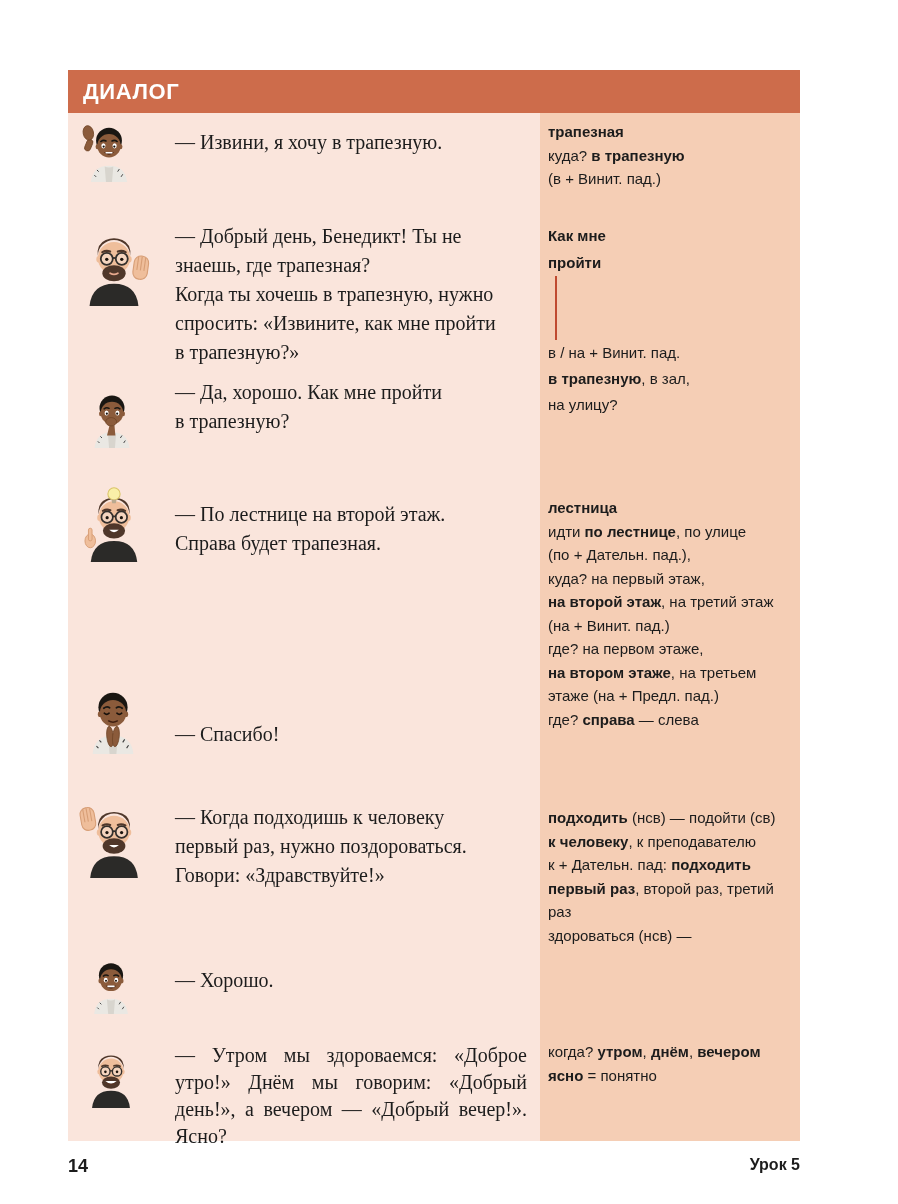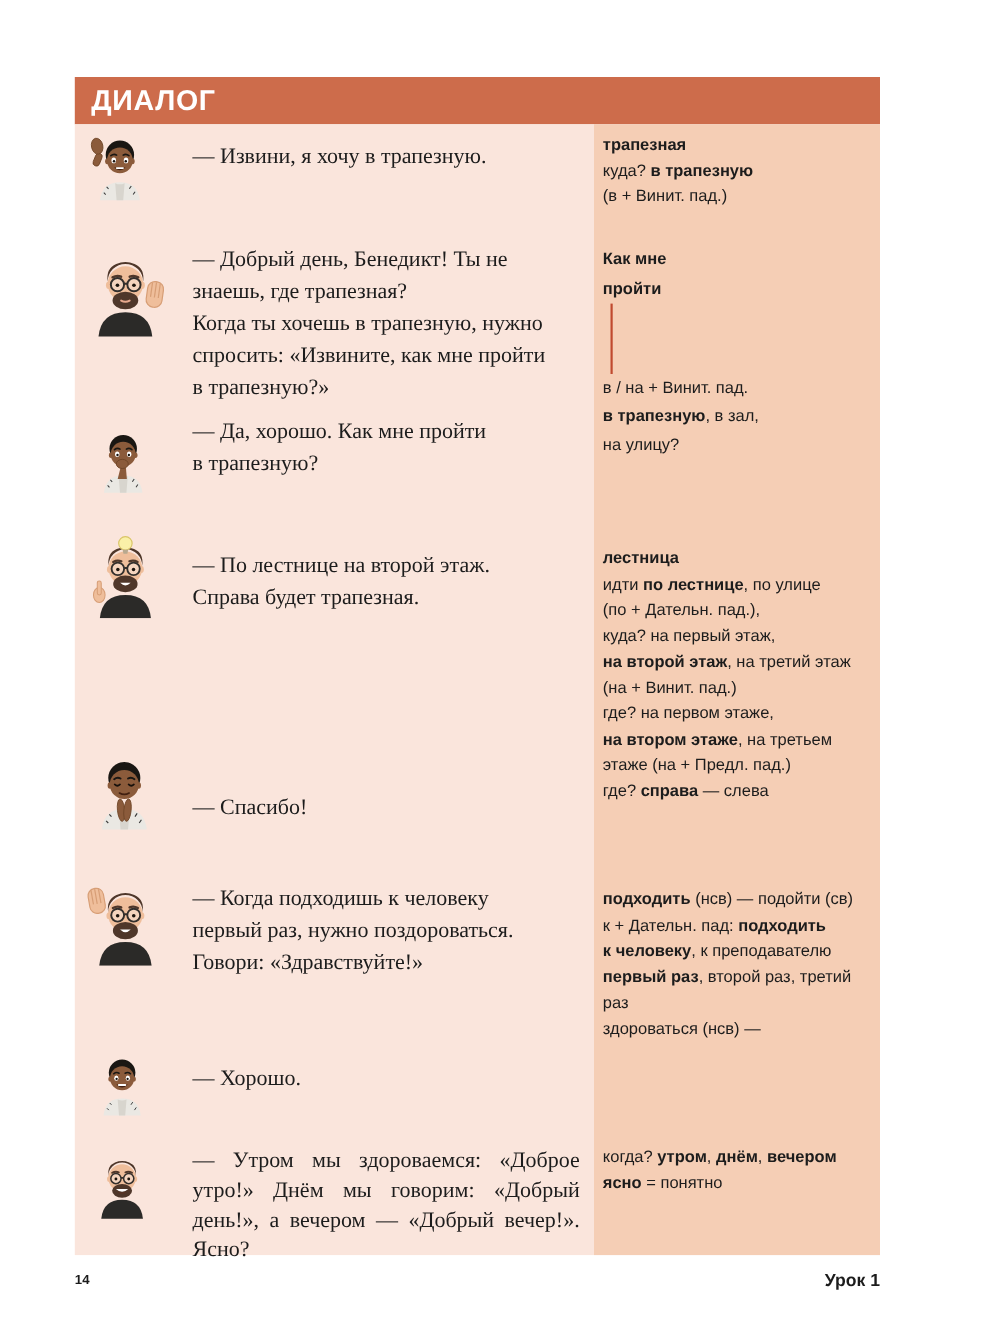--- a/index.html
+++ b/index.html
@@ -7,39 +7,39 @@
     --dialog-bg:#FAE5DC; --notes-bg:#F5CEB5;
     --divider:#C04A2F; --ink:#1C1C1C; --page-bg:#FFFFFF;
   }
   html,body{margin:0;padding:0;}
   body{width:898px;height:1204px;background:var(--page-bg);position:relative;
        font-family:"Liberation Sans",sans-serif;color:var(--ink);overflow:hidden;}
   .page{position:absolute;inset:0;}
   .header-bar{position:absolute;left:68px;top:70px;width:732px;height:43px;
       background:var(--header-bg);box-sizing:border-box;display:flex;align-items:center;
       padding-left:15px;}
-  .header-title{color:var(--header-text);font-weight:bold;font-size:26px;letter-spacing:.6px;}
+  .header-title{color:var(--header-text);font-weight:bold;font-size:22px;letter-spacing:.6px;}
   .col-left{position:absolute;left:68px;top:113px;width:472px;height:1028px;background:var(--dialog-bg);}
   .col-right{position:absolute;left:540px;top:113px;width:260px;height:1028px;background:var(--notes-bg);}
   .avatar{position:absolute;}
   .avatar svg{display:block;}
   .dialog{position:absolute;font-family:"Liberation Serif",serif;font-size:20px;
       line-height:29px;color:var(--ink);}
   .dline{white-space:nowrap;}
   .dialog.justify{width:352px;}
   .dialog.justify .dline{white-space:normal;text-align:justify;text-align-last:justify;}
   .dialog.justify .dline.last{text-align-last:left;}
   .note{position:absolute;font-size:15px;line-height:23.5px;width:250px;}
   .note-line{white-space:nowrap;}
   .note b{font-weight:bold;}
   .note.split{display:flex;width:252px;}
   .split-left{width:70px;font-weight:bold;line-height:27px;flex:none;}
   .split-divider{width:2px;height:64px;background:var(--divider);margin-left:7px;margin-right:14px;flex:none;}
   .split-right{line-height:26px;}
-  .footer-num{position:absolute;left:68px;top:1156px;font-weight:bold;font-size:12px;}
+  .footer-num{position:absolute;left:68px;top:1156px;font-weight:bold;font-size:18px;}
   .footer-lesson{position:absolute;right:98px;top:1156px;font-weight:bold;font-size:16px;}
 </style>
 </head>
 <body>
 
 <div class="page">
   <div class="header-bar">
     <span class="header-title">ДИАЛОГ</span>
   </div>
   <div class="col-left"></div>
@@ -256,22 +256,22 @@
           </g>
         </svg>
       </div>
       <div class="dialog" style="left: 175px; top: 803px; line-height: 29px;">
         <div class="dline">— Когда подходишь к человеку</div>
         <div class="dline">первый раз, нужно поздороваться.</div>
         <div class="dline">Говори: «Здравствуйте!»</div>
       </div>
       <div class="note" style="left: 548px; top: 806px;">
         <div class="note-line"><b>подходить</b><span> (нсв) — подойти (св)</span></div>
+        <div class="note-line"><b>к человеку</b><span>, к преподавателю</span></div>
         <div class="note-line"><span>к + Дательн. пад: </span><b>подходить</b></div>
-        <div class="note-line"><b>к человеку</b><span>, к преподавателю</span></div>
         <div class="note-line"><b>первый раз</b><span>, второй раз, третий</span></div>
         <div class="note-line"><span>раз</span></div>
         <div class="note-line"><span>здороваться (нсв) —</span></div>
       </div>
       <div class="avatar" style="left: 82px; top: 952px; width: 58px; height: 66px;">
         <svg viewBox="0 0 72 72" width="100%" height="100%">
           <path d="M15 72 Q17 53 36 53 Q55 53 57 72 Z" fill="#EAE8E3"></path>
     <path d="M31 54 q5 2.5 10 0 l-1.5 18 l-7 0 z" fill="#D8D5CE"></path>
     <g stroke="#3A3A3A" stroke-width="1.1">
       <line x1="22" y1="58" x2="24" y2="60"></line>
@@ -324,14 +324,14 @@
         <div class="dline">утро!» Днём мы говорим: «Добрый</div>
         <div class="dline">день!», а вечером — «Добрый вечер!».</div>
         <div class="dline last">Ясно?</div>
       </div>
       <div class="note" style="left: 548px; top: 1040px;">
         <div class="note-line"><span>когда? </span><b>утром</b><span>,  </span><b>днём</b><span>,  </span><b>вечером</b></div>
         <div class="note-line"><b>ясно</b><span> = понятно</span></div>
       </div>
     </div>
   <span class="footer-num">14</span>
-  <span class="footer-lesson">Урок 1</span>
+  <span class="footer-lesson">Урок 5</span>
 </div>
 
 </body></html>

